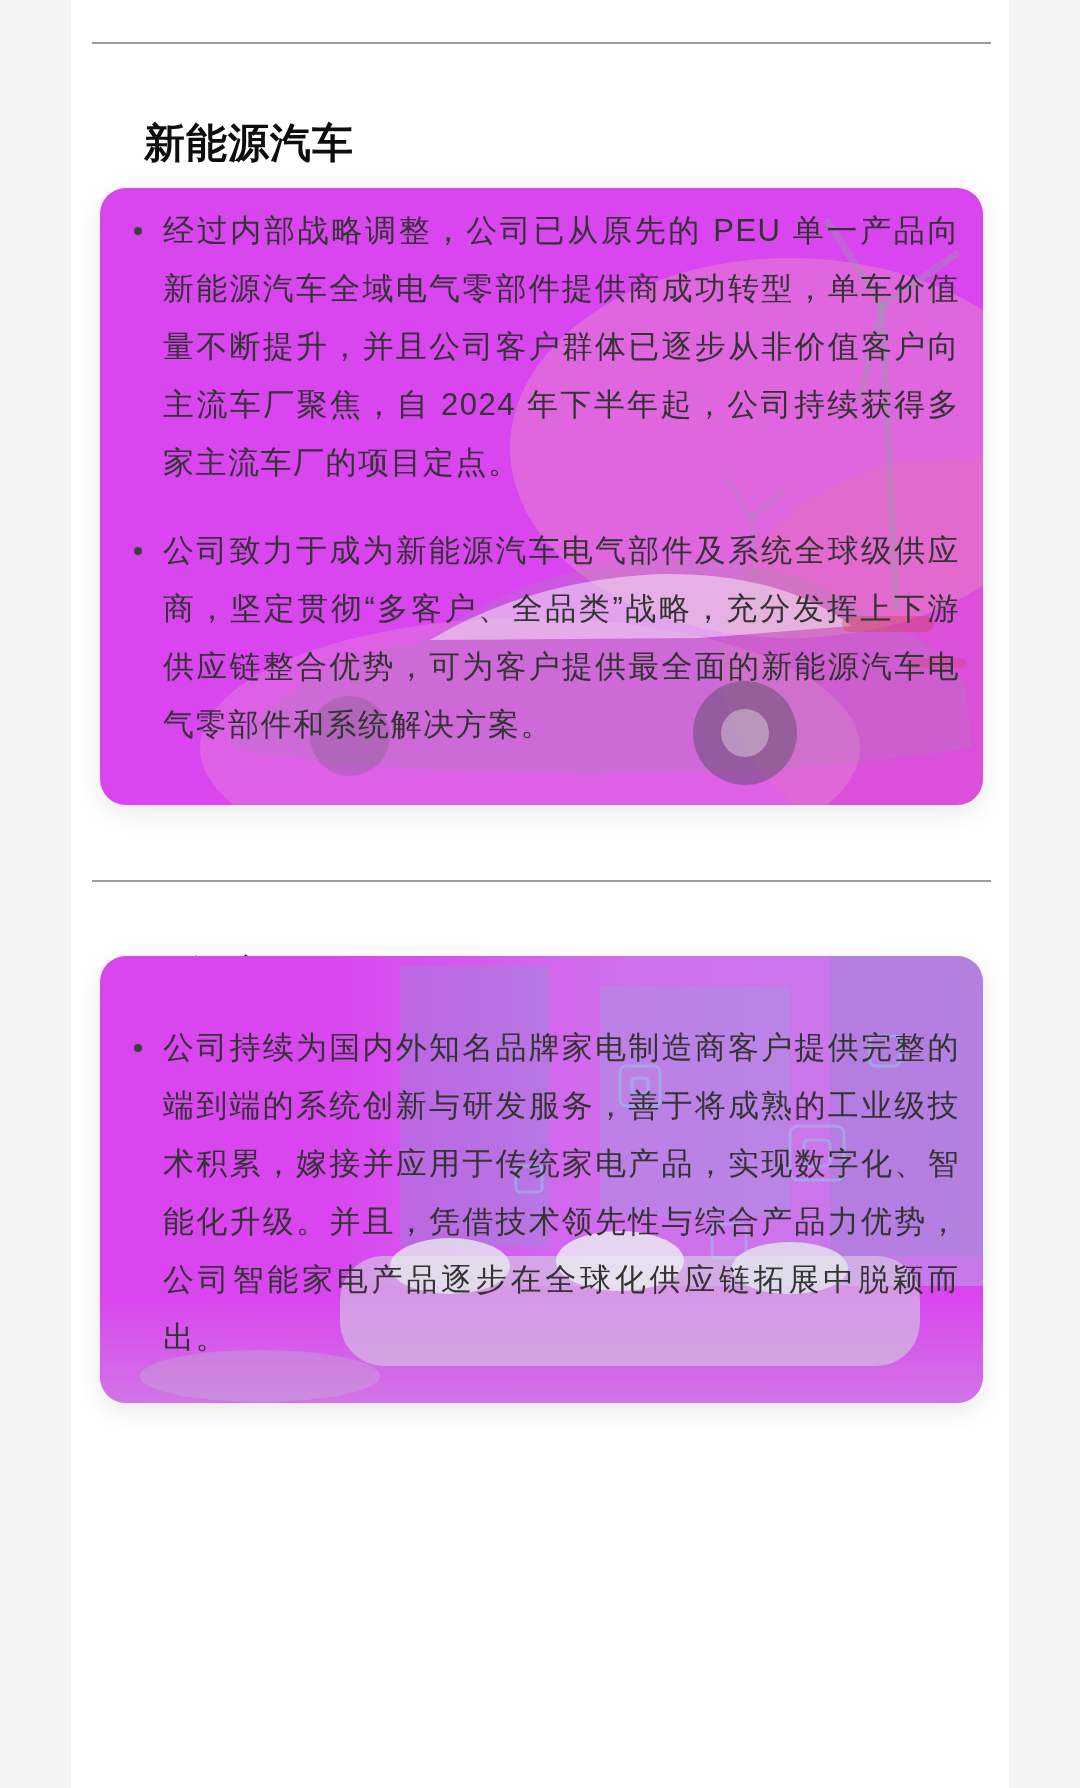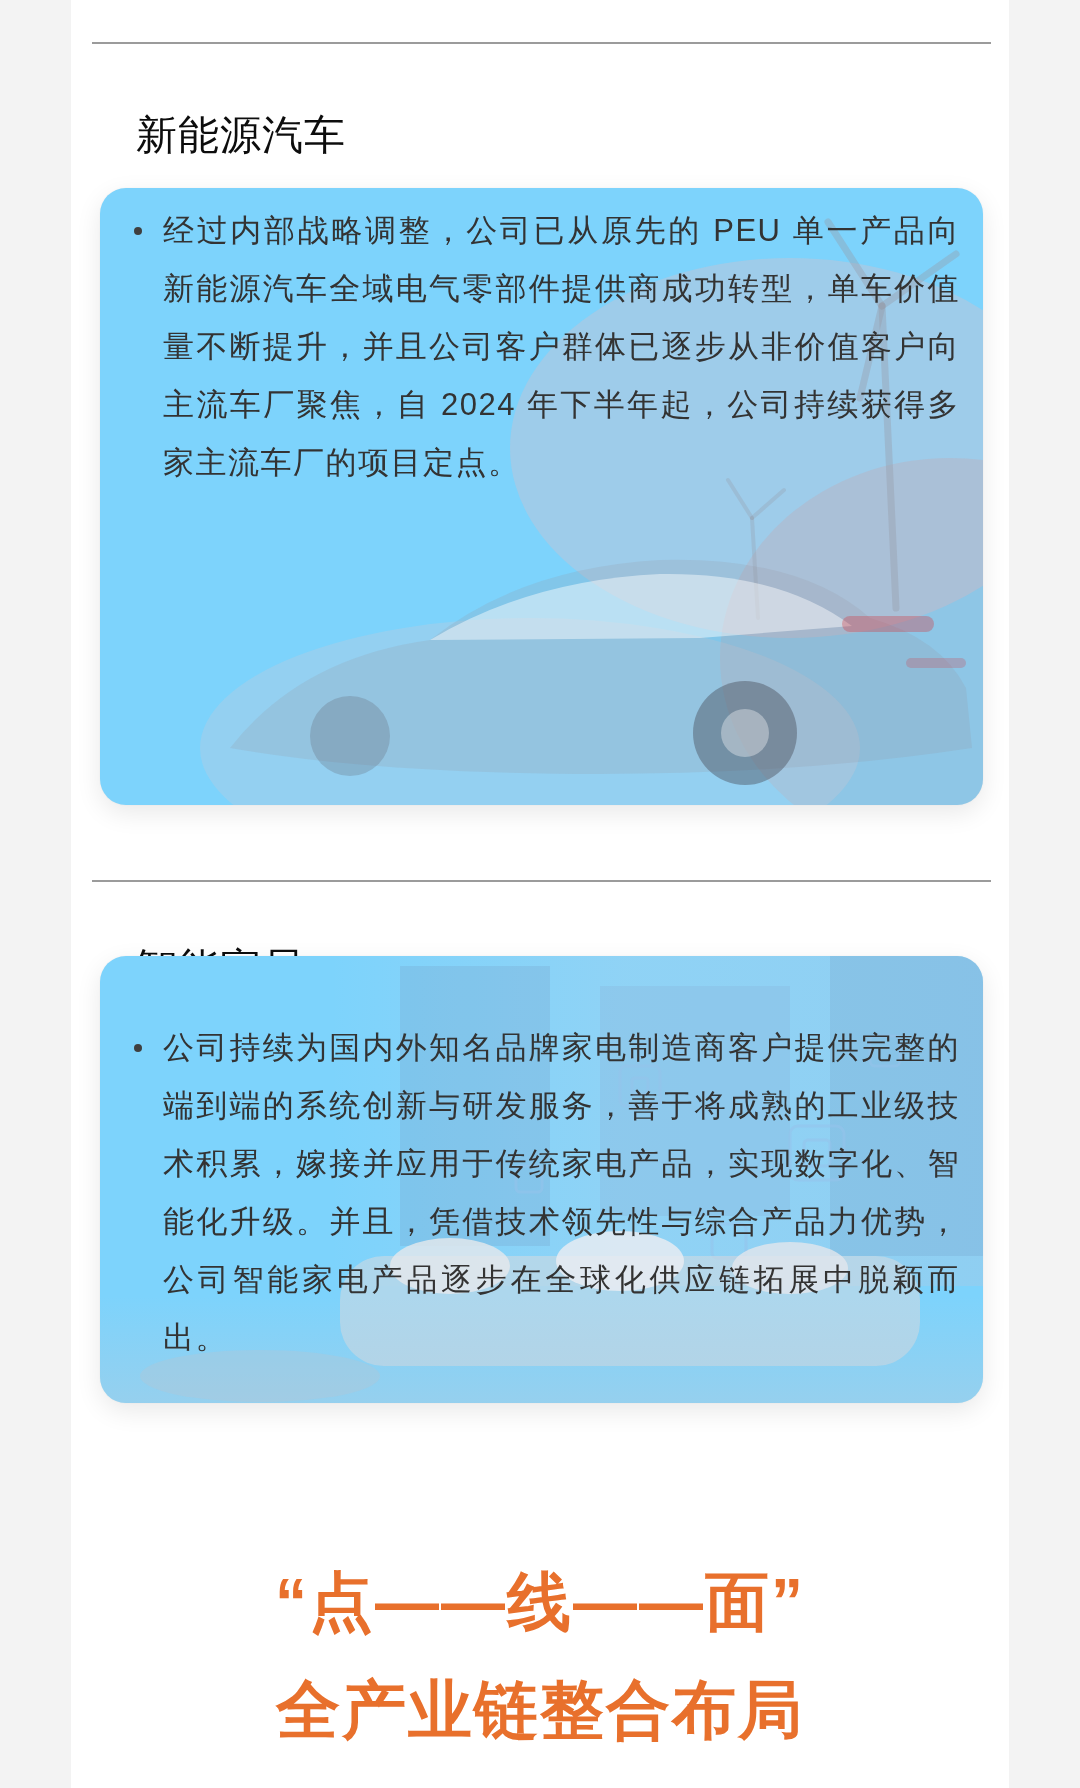--- a/index.html
+++ b/index.html
@@ -12,28 +12,28 @@
   .content-col{
     position:absolute;left:71px;top:0;width:938px;height:1788px;
     background:#ffffff;
   }
   .divider{
     position:absolute;left:21px;width:899px;height:2px;background:#9b9b9b;
   }
   .divider.d1{top:42px;}
   .divider.d2{top:880px;}
   .section-heading{
-    position:absolute;left:57px;margin:8px;
-    font-size:41px;line-height:46px;font-weight:normal;color:#0d0d0d;
+    position:absolute;left:57px;margin:16px;
+    font-size:41px;line-height:46px;font-weight:bold;color:#0d0d0d;
     letter-spacing:1px;white-space:nowrap;
   }
   .section-heading.h1{top:104px;}
   .section-heading.h2{top:937px;text-align:center;}
   .card{
-    position:absolute;left:29px;width:883px;background:#7dd3fc;
+    position:absolute;left:29px;width:883px;background:#d946ef;
     border-radius:26px;overflow:hidden;
     box-shadow:0 8px 26px rgba(0,0,0,0.09),0 0 2px rgba(0,0,0,0.05);
   }
   .card.card1{top:188px;height:617px;}
   .card.card2{top:956px;height:447px;}
   .card-bg{
     position:absolute;left:0;top:0;width:100%;height:100%;z-index:1;
     pointer-events:none;
   }
   .bullet-list{
@@ -88,20 +88,21 @@
       <path d="M130 560 Q 200 470 330 452 Q 420 380 560 372 Q 700 368 770 430 Q 840 450 866 500 L 872 560 Q 700 586 500 586 Q 280 586 130 560 Z" fill="rgba(148,150,162,0.20)"></path>
       <path d="M330 452 Q 430 392 560 386 Q 680 384 752 438 L 600 450 Z" fill="rgba(255,255,255,0.45)"></path>
       <circle cx="645" cy="545" r="52" fill="rgba(70,72,84,0.42)"></circle>
       <circle cx="645" cy="545" r="24" fill="rgba(255,255,255,0.35)"></circle>
       <circle cx="250" cy="548" r="40" fill="rgba(90,92,104,0.25)"></circle>
       <rect x="742" y="428" width="92" height="16" rx="8" fill="rgba(208,60,70,0.35)"></rect>
       <rect x="806" y="470" width="60" height="10" rx="5" fill="rgba(208,60,70,0.25)"></rect>
     </svg>
     <ul class="bullet-list">
       <li class="bullet-item">经过内部战略调整，公司已从原先的 PEU 单一产品向新能源汽车全域电气零部件提供商成功转型，单车价值量不断提升，并且公司客户群体已逐步从非价值客户向主流车厂聚焦，自 2024 年下半年起，公司持续获得多家主流车厂的项目定点。</li>
+      <li class="bullet-item">公司致力于成为新能源汽车电气部件及系统全球级供应商，坚定贯彻“多客户、全品类”战略，充分发挥上下游供应链整合优势，可为客户提供最全面的新能源汽车电气零部件和系统解决方案。</li>
     </ul>
   </div>
 
   <div class="divider d2"></div>
 
   <h2 class="section-heading h2">智能家居</h2>
 
   <div class="card card2">
     <svg class="card-bg" viewBox="0 0 883 447" xmlns="http://www.w3.org/2000/svg" aria-hidden="true">
       <defs>
@@ -133,18 +134,14 @@
       <ellipse cx="520" cy="305" rx="64" ry="30" fill="rgba(236,238,242,0.8)"></ellipse>
       <ellipse cx="690" cy="312" rx="58" ry="26" fill="rgba(226,230,236,0.8)"></ellipse>
       <rect x="0" y="340" width="883" height="107" fill="url(#floorFade)"></rect>
       <ellipse cx="160" cy="420" rx="120" ry="26" fill="rgba(190,196,206,0.30)"></ellipse>
     </svg>
     <ul class="bullet-list">
       <li class="bullet-item">公司持续为国内外知名品牌家电制造商客户提供完整的端到端的系统创新与研发服务，善于将成熟的工业级技术积累，嫁接并应用于传统家电产品，实现数字化、智能化升级。并且，凭借技术领先性与综合产品力优势，公司智能家电产品逐步在全球化供应链拓展中脱颖而出。</li>
     </ul>
   </div>
 
-  <div class="footer-title">
-    <div class="footer-line">“点——线——面”</div>
-    <div class="footer-line">全产业链整合布局</div>
-  </div>
 
 </div>
 
 </body></html>

